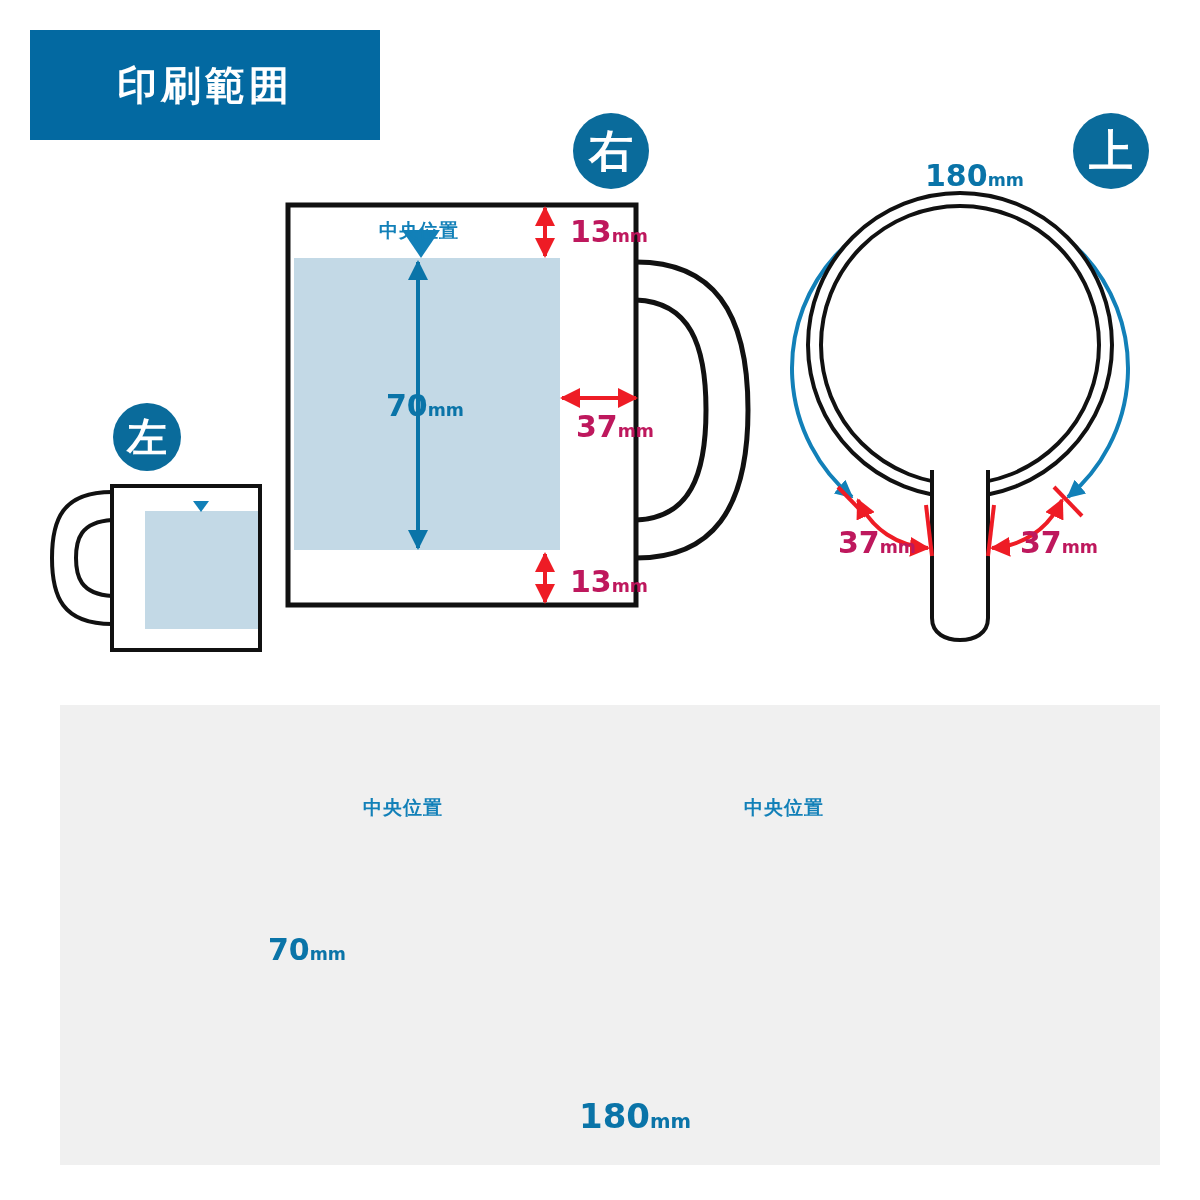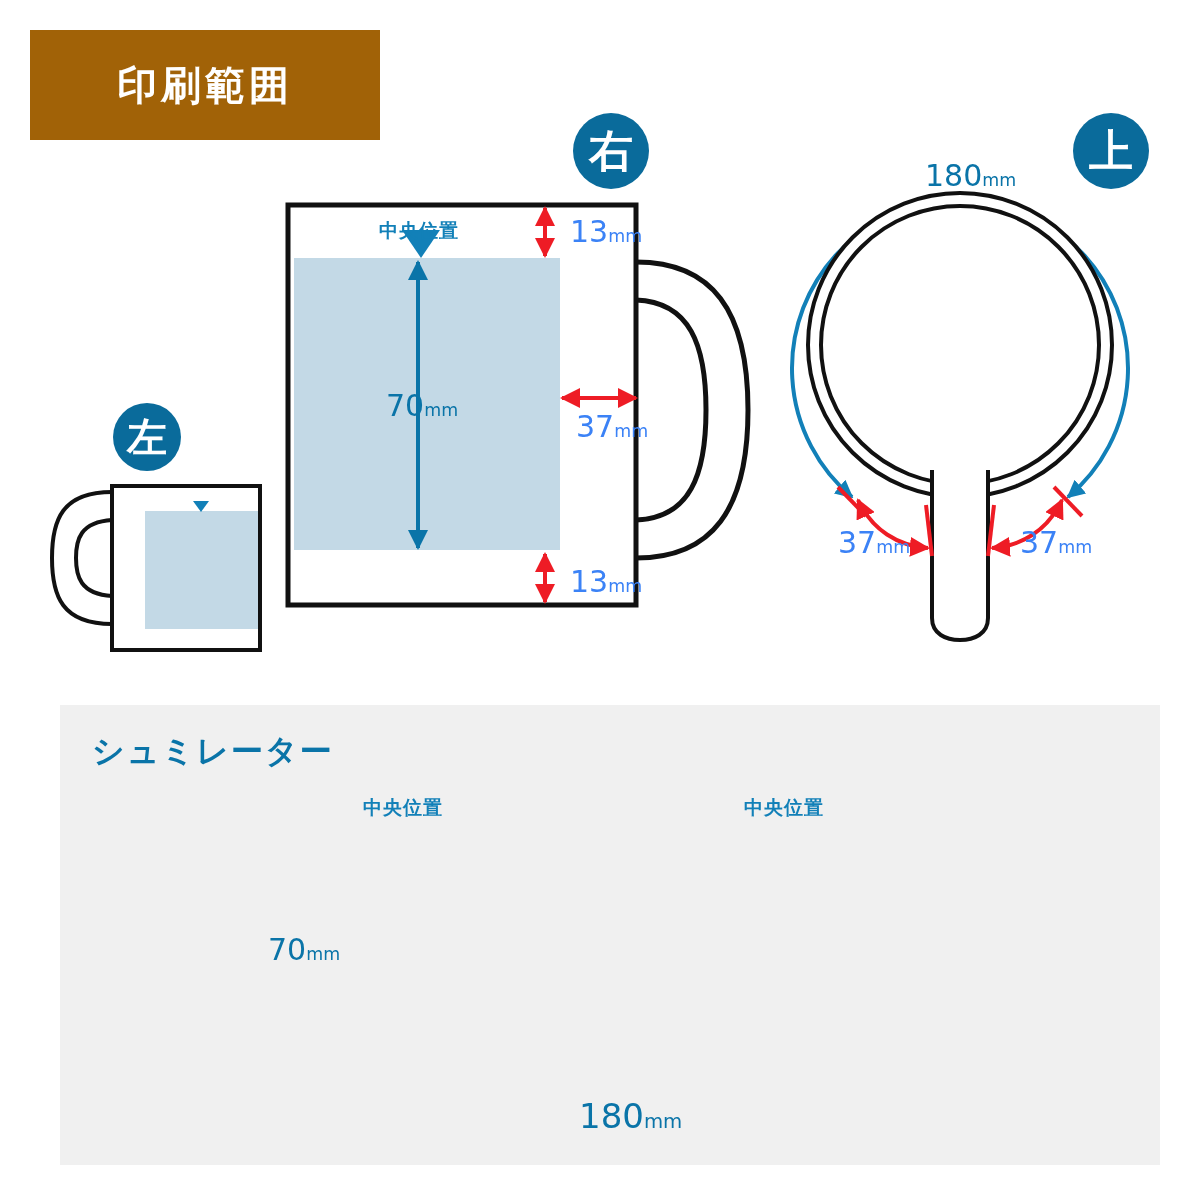--- a/index.html
+++ b/index.html
@@ -9,21 +9,21 @@
     font-family:"Liberation Sans","DejaVu Sans",sans-serif;
     position:relative;
     overflow:hidden;
   }
   .stage{position:absolute;left:0;top:0;width:1200px;height:1200px;}
   svg.sheet{position:absolute;left:0;top:0;width:1200px;height:1200px;}
 
   
   .hdr-badge{
     position:absolute;left:30px;top:30px;width:350px;height:110px;
-    background:#a16207;display:flex;align-items:center;justify-content:center;
+    background:#0369a1;display:flex;align-items:center;justify-content:center;
   }
   .hdr-badge span{
     color:#ffffff;font-size:40px;font-weight:bold;letter-spacing:4px;
     font-family:"DejaVu Sans","Liberation Sans",sans-serif;
   }
 
   
   .vbadge{
     position:absolute;border-radius:50%;background:#0a6b9b;
     display:flex;align-items:center;justify-content:center;
@@ -44,24 +44,24 @@
     position:absolute;left:60px;top:705px;width:1100px;height:460px;
     background:#f0f0f0;
   }
   .sim-title{
     position:absolute;left:92px;top:730px;
     color:#0a74a8;font-size:32px;font-weight:bold;letter-spacing:2px;
     font-family:"DejaVu Sans","Liberation Sans",sans-serif;
   }
 
   
-  .lbl{position:absolute;white-space:nowrap;font-weight:normal;
+  .lbl{position:absolute;white-space:nowrap;font-weight:bold;
        font-family:"DejaVu Sans","Liberation Sans",sans-serif;}
   .lbl .u{font-size:0.58em;}
-  .red{color:#3b82f6;text-align:right;}
+  .red{color:#be185d;text-align:right;}
   .blue{color:#0a74a8;}
   .jp{font-weight:bold;color:#1280b8;letter-spacing:1px;}
 </style>
 </head>
 <body>
 
 <div class="stage">
 
   <svg class="sheet" viewBox="0 0 1200 1200">
     <defs>
@@ -197,21 +197,20 @@
   </div>
 
   <div class="lbl red" style="left:838px;top:525px;font-size:30px;">
     <span>37</span><span class="u">mm</span>
   </div>
 
   <div class="lbl red" style="left:1020px;top:525px;font-size:30px;">
     <span>37</span><span class="u">mm</span>
   </div>
 
-  <div class="sim-title">シュミレーター</div>
 
   <div class="lbl jp" style="left:363px;top:795px;font-size:19px;">中央位置</div>
   <div class="lbl jp" style="left:744px;top:795px;font-size:19px;">中央位置</div>
 
   <div class="lbl blue" style="left:268px;top:932px;font-size:30px;">
     <span>70</span><span class="u">mm</span>
   </div>
 
   <div class="lbl blue" style="left:571px;top:1096px;font-size:34px;background:#f0f0f0;padding:0 8px;">
     <span>180</span><span class="u">mm</span>

